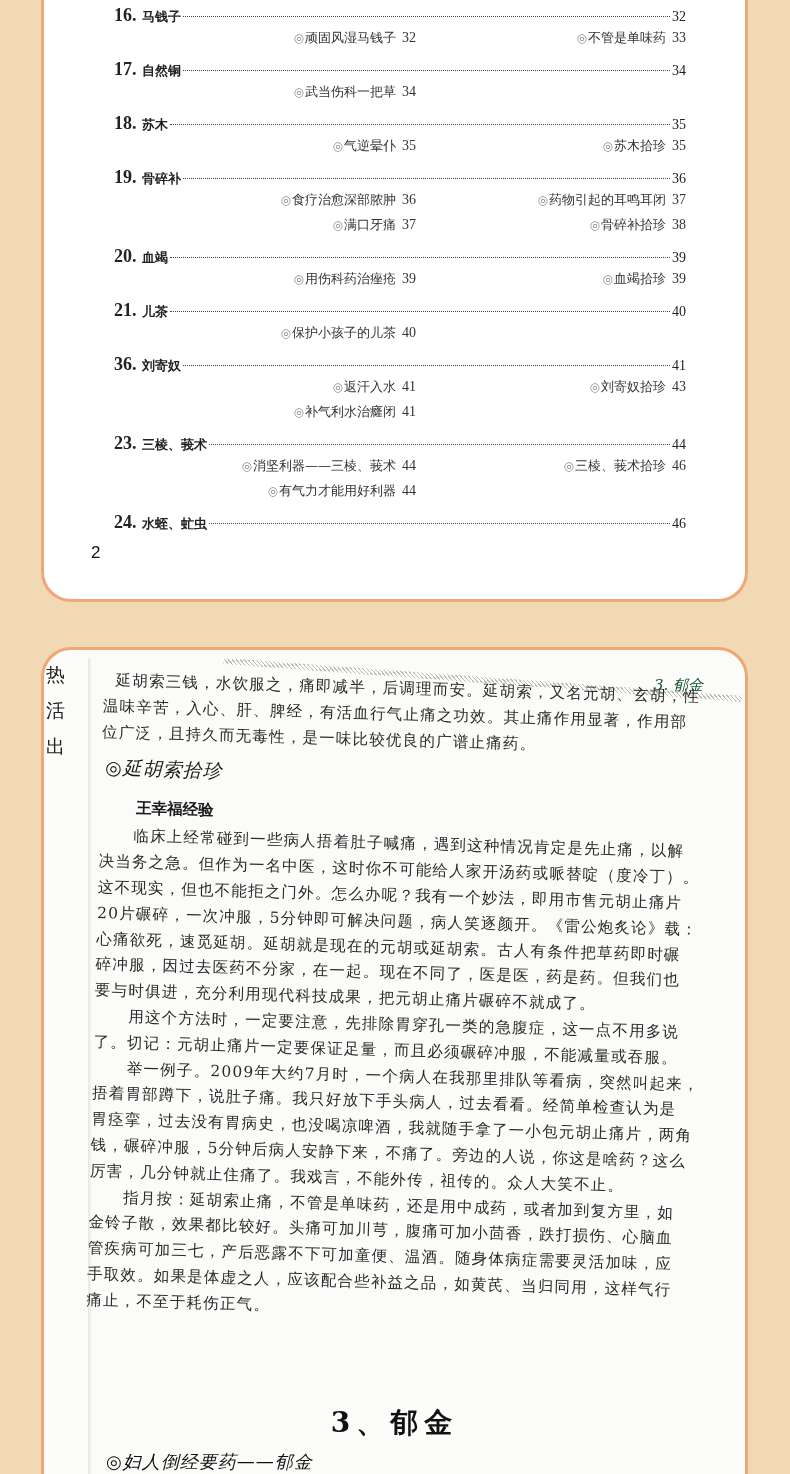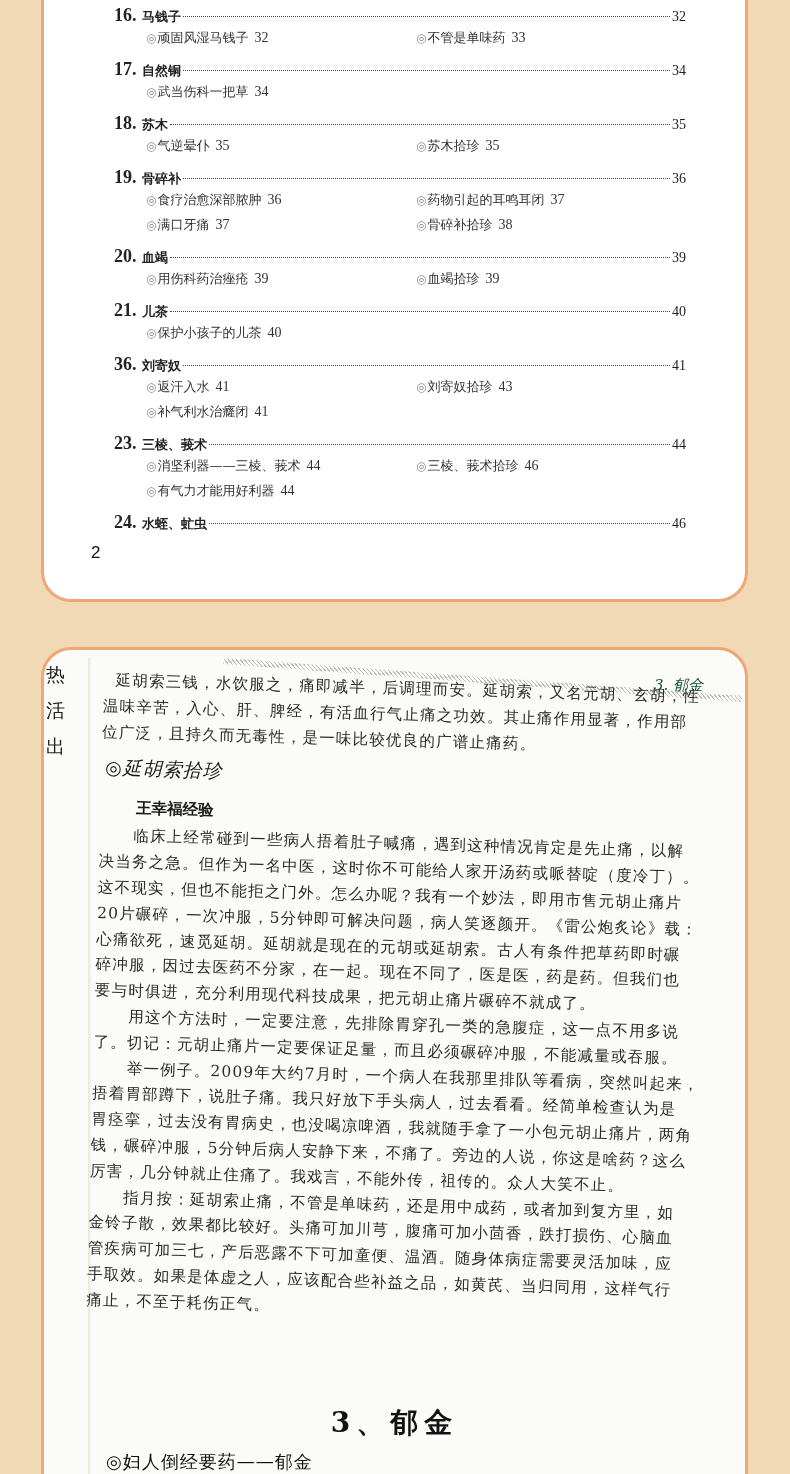--- a/index.html
+++ b/index.html
@@ -36,20 +36,21 @@
   }
   .toc-num { width: 28px; font-family: "Liberation Serif", serif; font-weight: bold; font-size: 18px; }
   .toc-title { white-space: nowrap; }
   .toc-dots { flex: 1; border-bottom: 1px dotted #444; margin: 0 2px; transform: translateY(-4px); }
   .toc-page { font-family: "Liberation Serif", serif; font-weight: normal; font-size: 14px; }
   .toc-subs { display: flex; flex-wrap: wrap; padding-left: 32px; }
   .toc-sub {
     width: 270px; height: 25px; line-height: 25px;
     font-family: "DejaVu Serif", serif; font-size: 13px; color: #333;
     white-space: nowrap;
+    text-align: right;
   }
   .toc-sub .mark { color: #888; font-size: 12px; margin-right: 1px; }
   .toc-sub .pg { font-family: "Liberation Serif", serif; font-size: 14px; margin-left: 6px; }
   .page-number {
     position: absolute; left: 47px; top: 563px;
     font-family: "Liberation Sans", sans-serif; font-size: 17px; color: #111;
   }
 
   
   .side-text {
@@ -85,21 +86,21 @@
   .scan-author {
     font-family: "DejaVu Sans", sans-serif; font-size: 15.5px; font-weight: bold;
     margin: 0 0 4px 36px; color: #1a1a1a; height: 24px; line-height: 24px;
   }
   .chapter-title {
     position: absolute; left: 0; width: 100%; top: 754px;
     text-align: center; font-size: 28px; font-weight: bold; color: #111; letter-spacing: 6px;
   }
   .chapter-sub {
     position: absolute; left: 62px; top: 800px;
-    font-size: 18px; color: #111; letter-spacing: 1px;
+    font-size: 18px; font-style: italic; color: #111; letter-spacing: 1px;
   }
 </style>
 </head>
 <body>
 
 <div class="card" id="toc-card">
   <div class="toc-list">
       <div class="toc-entry">
         <div class="toc-head">
           <span class="toc-num">16.</span>

